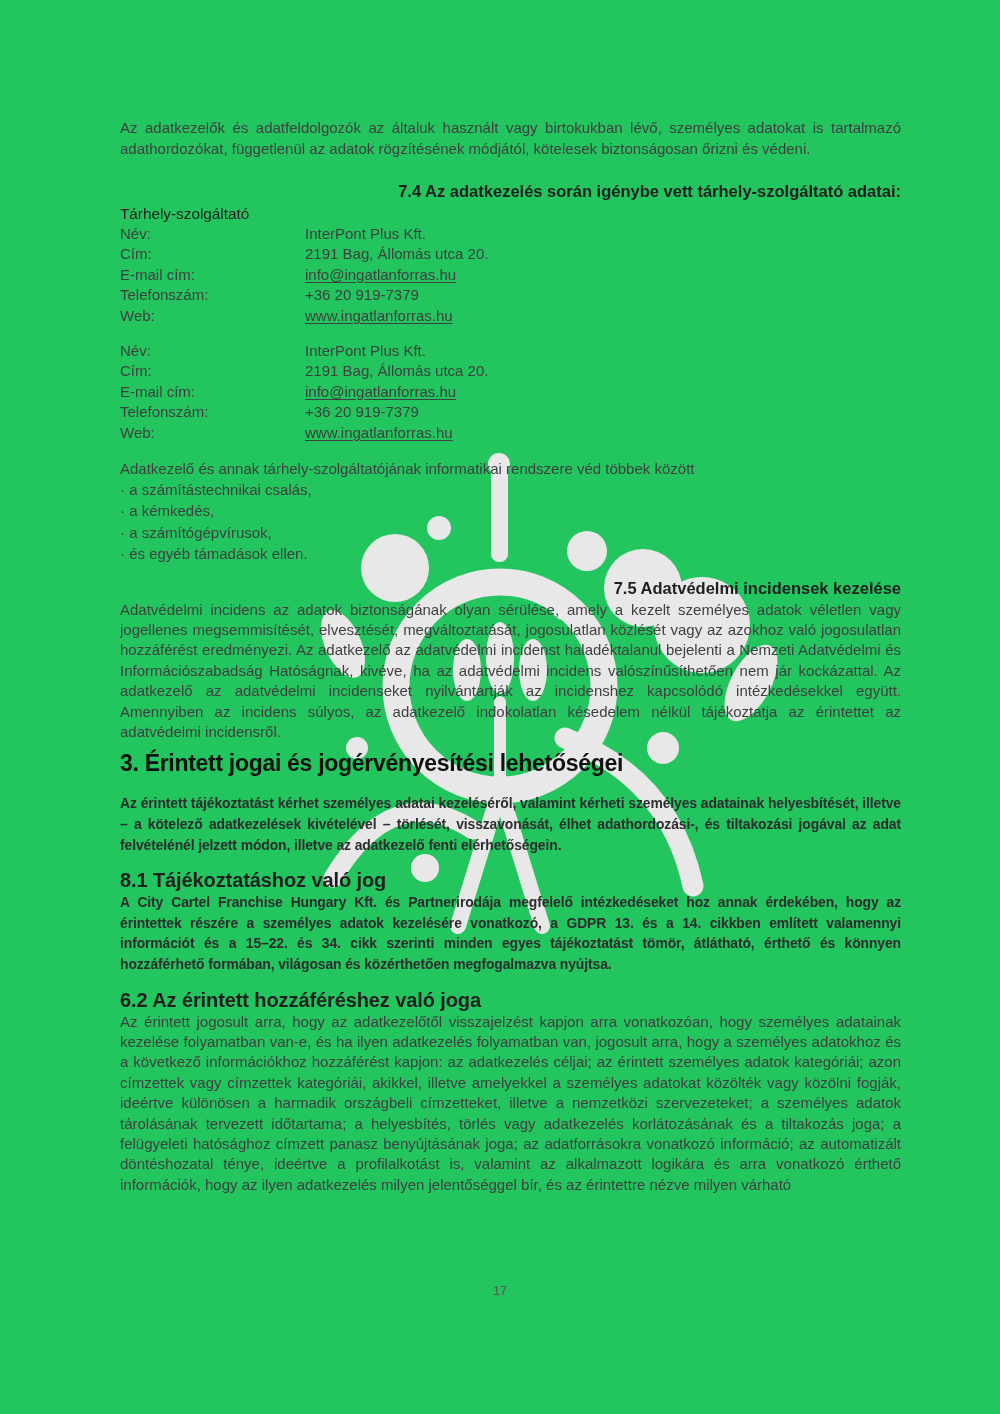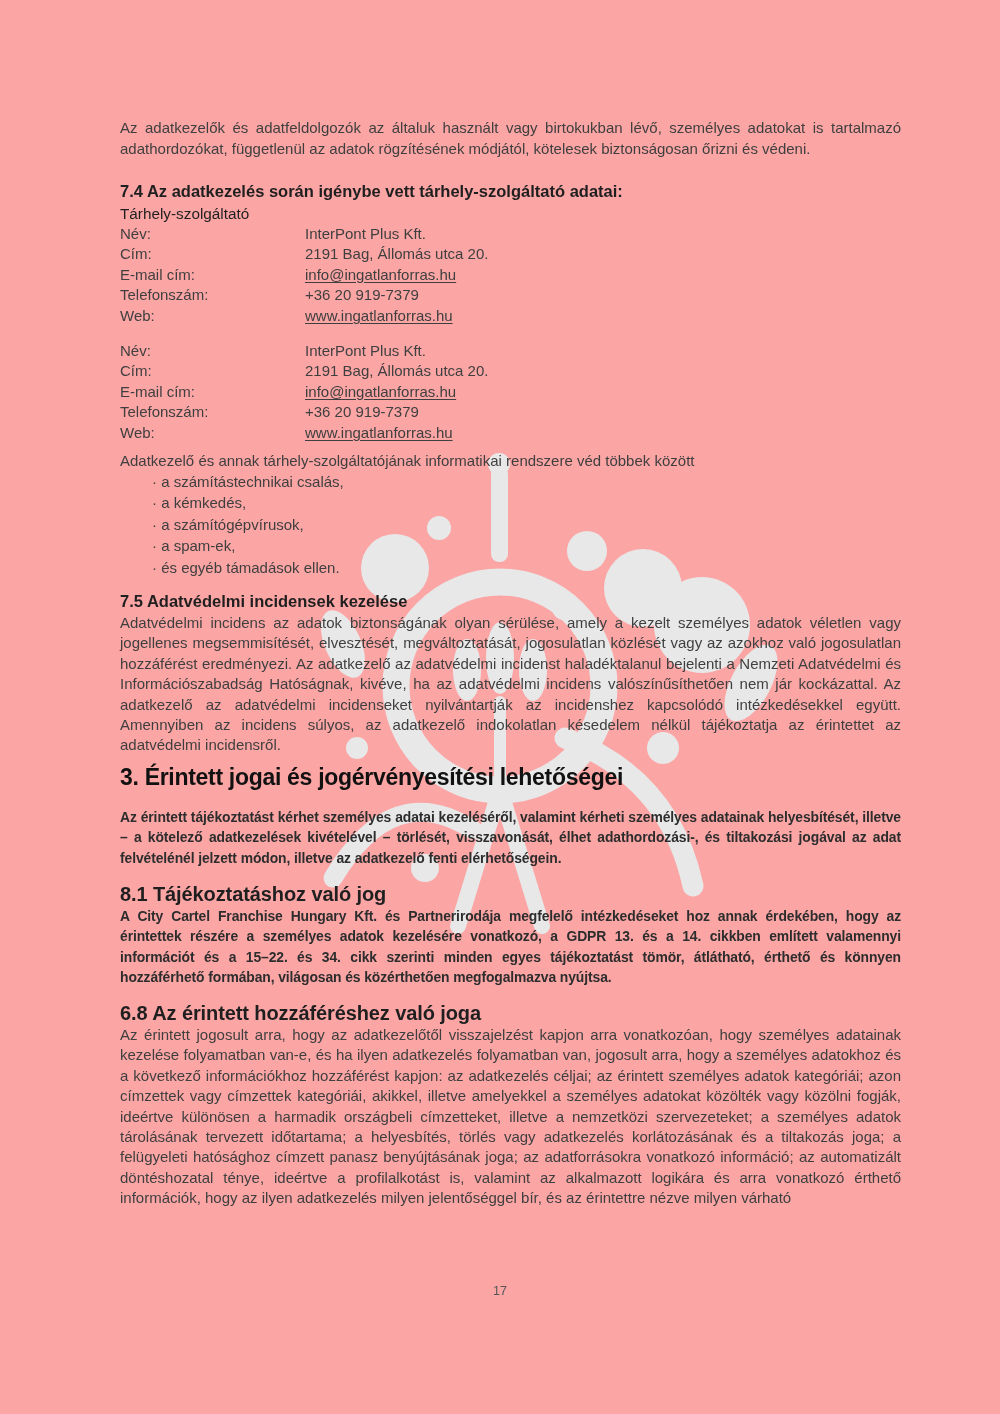--- a/index.html
+++ b/index.html
@@ -1,49 +1,49 @@
 <!DOCTYPE html>
 <html><head>
 <meta charset="utf-8">
 <style>
   html,body { margin:0; padding:0; background:#ffffff; }
   .page {
     position:relative;
     width:1000px; height:1414px;
-    background:#fca5a5;
+    background:#22c55e;
     overflow:hidden;
     font-family:"Liberation Sans", sans-serif;
     color:#3f3f3f;
     font-size:15px;
   }
   .watermark {
     position:absolute; left:215px; top:448px;
     width:575px; height:515px;
     pointer-events:none;
   }
   .content {
     position:absolute; left:120px; top:117px; width:781px;
   }
   p { margin:0; }
   .just { text-align:justify; line-height:21.3px; }
   .tight { line-height:20.4px; }
   .h-sub {
     font-size:16.5px; font-weight:700; color:#1f1f1f;
-    margin:20px 0 1px 0; line-height:22px;
+    margin:20px 0 1px 0; line-height:22px;text-align:right;
   }
   .block-title {
     font-weight:400; color:#1f1f1f; font-size:15.3px; line-height:21px;
   }
   .block2 { margin-top:14px; }
   .info-row { display:flex; line-height:20.6px;align-items:flex-end; }
   .info-label { width:185px; flex:0 0 185px; }
   .info-value { }
   .link { text-decoration:underline; text-underline-offset:2px; cursor:pointer; }
-  .lead { margin-top:6px; line-height:21.4px; }
-  .plist { line-height:21.4px;margin-left:32px; }
+  .lead { margin-top:14px; line-height:21.4px; }
+  .plist { line-height:21.4px; }
   .h-75 { margin-top:12px; }
   .h-main {
     font-size:23px; font-weight:700; color:#111111;
     letter-spacing:-0.3px; margin:8px 0 0 0; line-height:27px;
   }
   .alt {
     font-weight:700; font-size:13.9px; line-height:20.6px;
     letter-spacing:-0.1px; color:#2d2d2d; text-align:justify;
   }
   .alt-h {
@@ -145,33 +145,32 @@
         <span class="info-label">Web:</span>
         <span class="info-value link">www.ingatlanforras.hu</span>
       </div>
     </div>
 
     <p class="lead">Adatkezelő és annak tárhely-szolgáltatójának informatikai rendszere véd többek között</p>
     <div class="plist">
       <div>· a számítástechnikai csalás,</div>
       <div>· a kémkedés,</div>
       <div>· a számítógépvírusok,</div>
-      <div>· a spam-ek,</div>
       <div>· és egyéb támadások ellen.</div>
     </div>
 
     <div class="h-sub h-75">7.5 Adatvédelmi incidensek kezelése</div>
     <p class="just tight">Adatvédelmi incidens az adatok biztonságának olyan sérülése, amely a kezelt személyes adatok véletlen vagy jogellenes megsemmisítését, elvesztését, megváltoztatását, jogosulatlan közlését vagy az azokhoz való jogosulatlan hozzáférést eredményezi. Az adatkezelő az adatvédelmi incidenst haladéktalanul bejelenti a Nemzeti Adatvédelmi és Információszabadság Hatóságnak, kivéve, ha az adatvédelmi incidens valószínűsíthetően nem jár kockázattal. Az adatkezelő az adatvédelmi incidenseket nyilvántartják az incidenshez kapcsolódó intézkedésekkel együtt. Amennyiben az incidens súlyos, az adatkezelő indokolatlan késedelem nélkül tájékoztatja az érintettet az adatvédelmi incidensről.</p>
 
     <h1 class="h-main">3. Érintett jogai és jogérvényesítési lehetőségei</h1>
     <p class="alt intro8">Az érintett tájékoztatást kérhet személyes adatai kezeléséről, valamint kérheti személyes adatainak helyesbítését, illetve – a kötelező adatkezelések kivételével – törlését, visszavonását, élhet adathordozási-, és tiltakozási jogával az adat felvételénél jelzett módon, illetve az adatkezelő fenti elérhetőségein.</p>
 
     <div class="alt-h">8.1 Tájékoztatáshoz való jog</div>
     <p class="alt">A City Cartel Franchise Hungary Kft. és Partnerirodája megfelelő intézkedéseket hoz annak érdekében, hogy az érintettek részére a személyes adatok kezelésére vonatkozó, a GDPR 13. és a 14. cikkben említett valamennyi információt és a 15–22. és 34. cikk szerinti minden egyes tájékoztatást tömör, átlátható, érthető és könnyen hozzáférhető formában, világosan és közérthetően megfogalmazva nyújtsa.</p>
 
-    <div class="alt-h">6.8 Az érintett hozzáféréshez való joga</div>
+    <div class="alt-h">6.2 Az érintett hozzáféréshez való joga</div>
     <p class="just tight">Az érintett jogosult arra, hogy az adatkezelőtől visszajelzést kapjon arra vonatkozóan, hogy személyes adatainak kezelése folyamatban van-e, és ha ilyen adatkezelés folyamatban van, jogosult arra, hogy a személyes adatokhoz és a következő információkhoz hozzáférést kapjon: az adatkezelés céljai; az érintett személyes adatok kategóriái; azon címzettek vagy címzettek kategóriái, akikkel, illetve amelyekkel a személyes adatokat közölték vagy közölni fogják, ideértve különösen a harmadik országbeli címzetteket, illetve a nemzetközi szervezeteket; a személyes adatok tárolásának tervezett időtartama; a helyesbítés, törlés vagy adatkezelés korlátozásának és a tiltakozás joga; a felügyeleti hatósághoz címzett panasz benyújtásának joga; az adatforrásokra vonatkozó információ; az automatizált döntéshozatal ténye, ideértve a profilalkotást is, valamint az alkalmazott logikára és arra vonatkozó érthető információk, hogy az ilyen adatkezelés milyen jelentőséggel bír, és az érintettre nézve milyen várható</p>
 
   </div>
 
   <div class="page-num">17</div>
 
 </div>
 
 </body></html>

